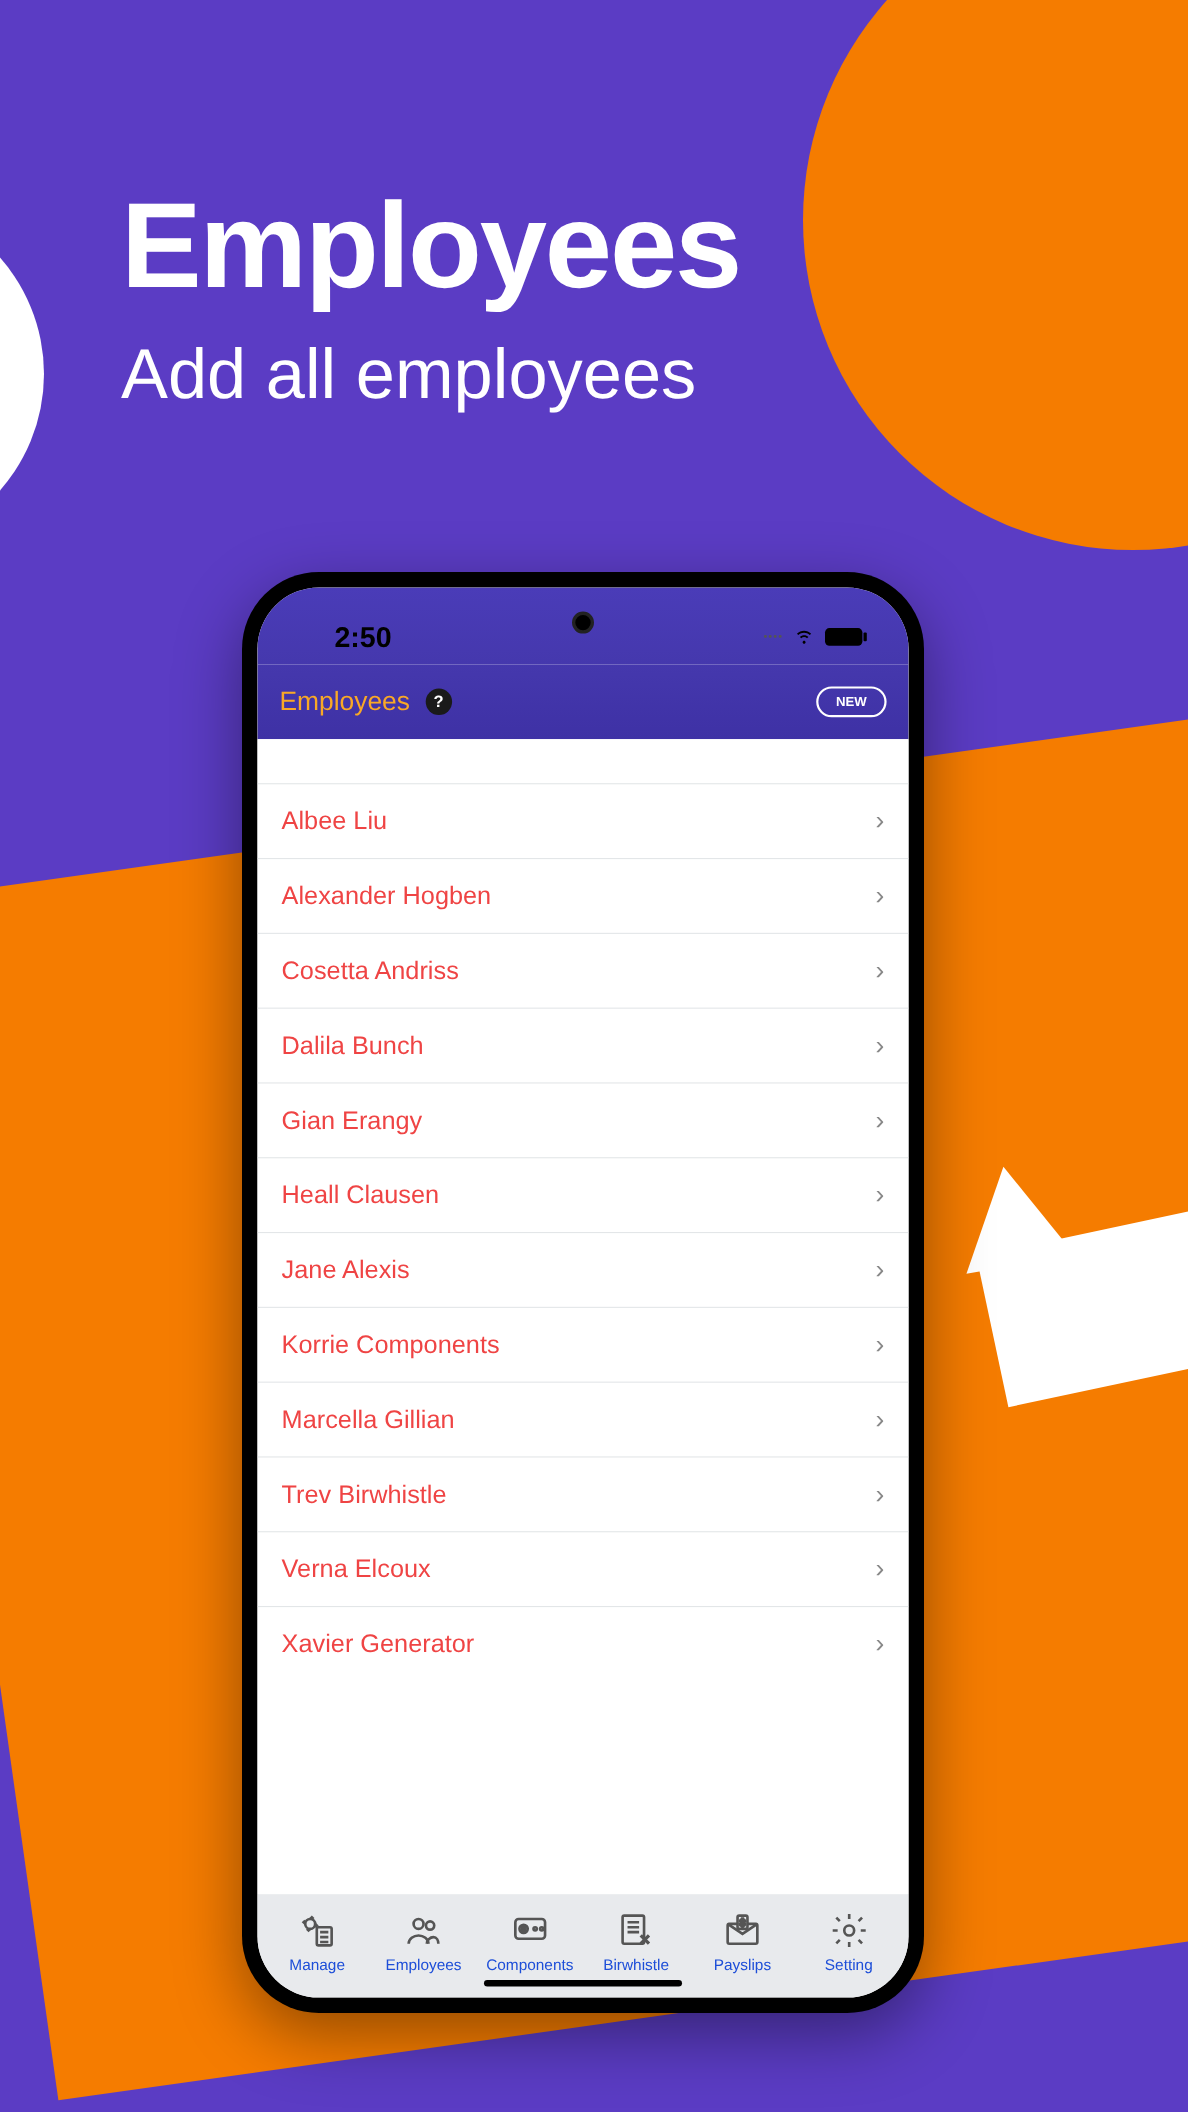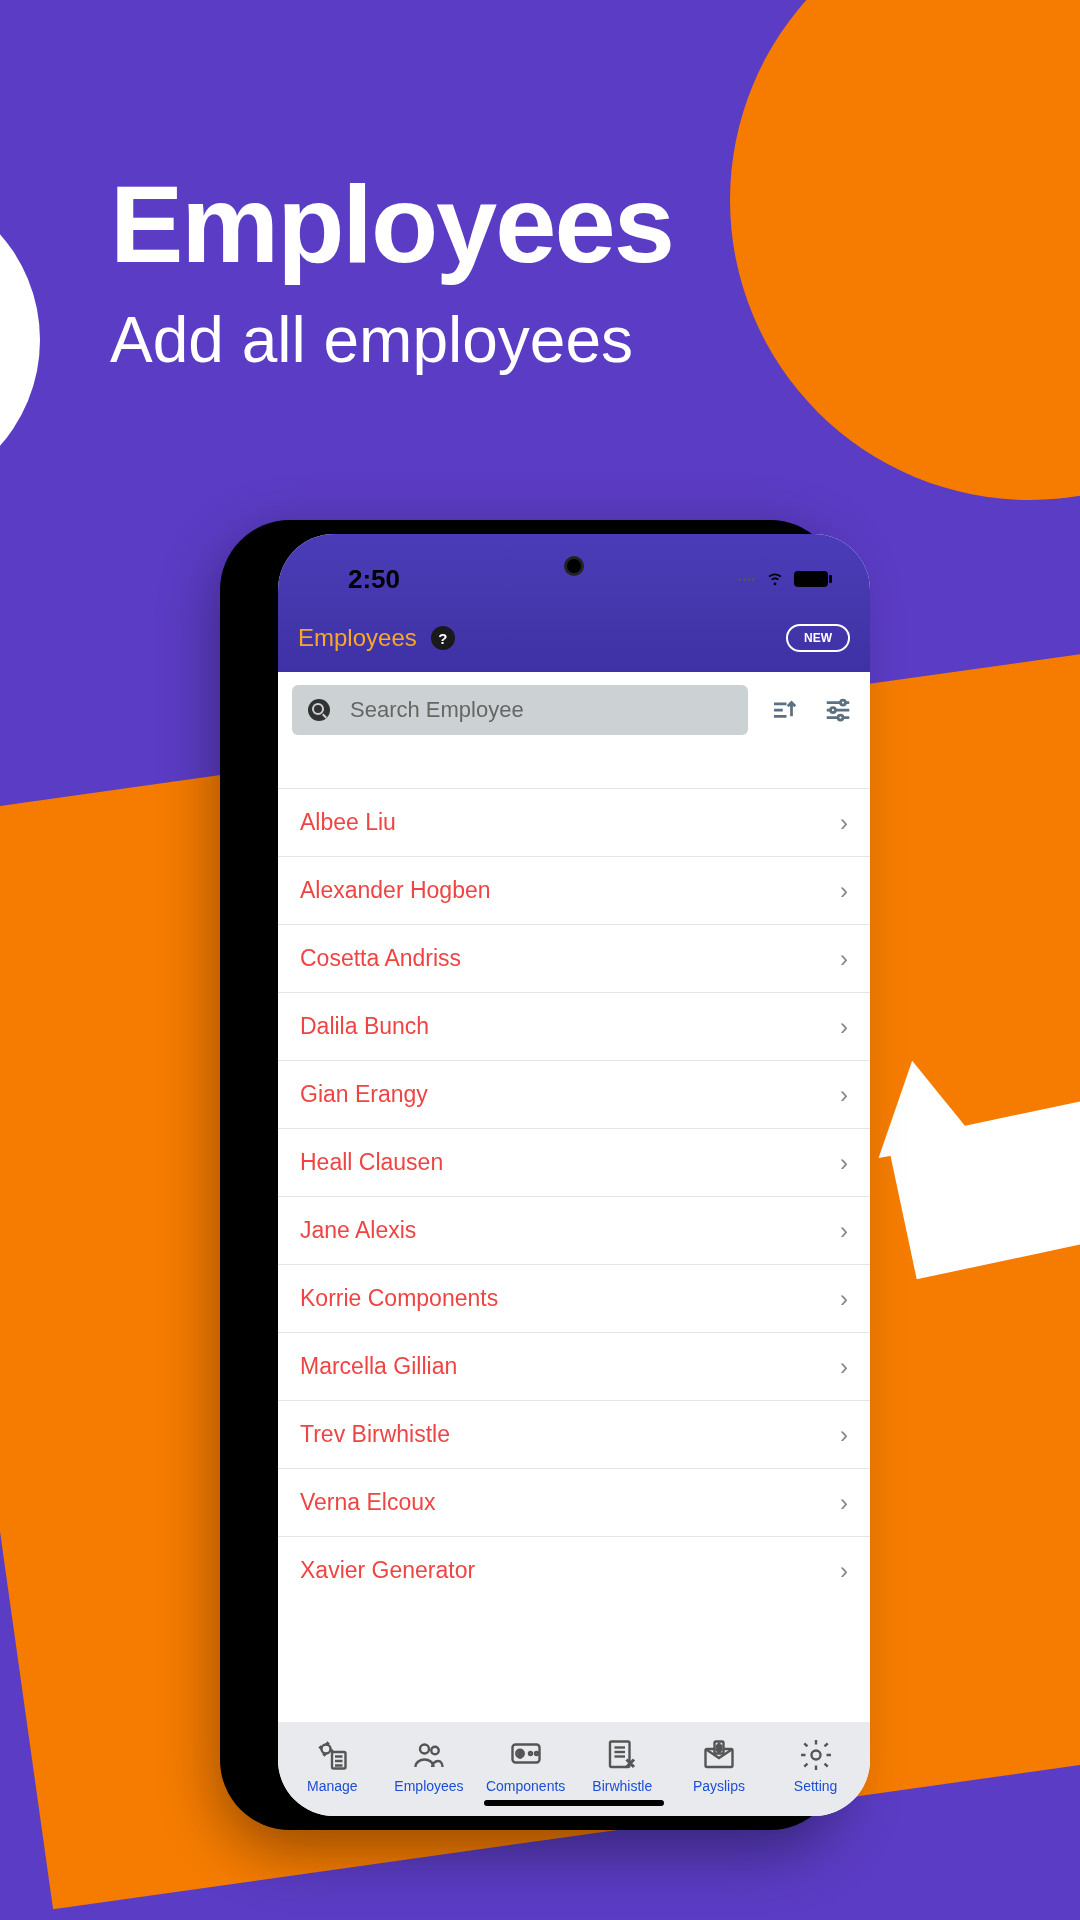--- a/index.html
+++ b/index.html
@@ -102,21 +102,20 @@
 }
 .phone-inner {
   width: 100%;
   height: 100%;
   background: #fff;
   border-radius: 56px;
   overflow: hidden;
   position: relative;
   display: flex;
   flex-direction: column;
-  margin-left: 44px;
 }
 
 
 .status-bar {
   height: 70px;
   background: linear-gradient(to bottom, #4A3CB8, #4538AD);
   display: flex;
   align-items: center;
   justify-content: space-between;
   padding: 20px 30px 0;
@@ -372,44 +371,20 @@
     </div>
 
     <div class="app-header">
       <div class="left">
         <span class="title">Employees</span>
         <span class="help">?</span>
       </div>
       <button class="new-btn">NEW</button>
     </div>
 
-    <div class="search-row">
-      <div class="search-box">
-        <span class="search-icon"></span>
-        <input type="text" placeholder="Search Employee" style="">
-      </div>
-      <div class="icon-btn">
-        <svg width="30" height="30" viewBox="0 0 24 24" fill="none" stroke="#5B7080" stroke-width="2.2">
-          <line x1="4" y1="7" x2="14" y2="7"></line>
-          <line x1="4" y1="12" x2="11" y2="12"></line>
-          <line x1="4" y1="17" x2="14" y2="17"></line>
-          <path d="M18 17 L18 6 M15 9 L18 6 L21 9"></path>
-        </svg>
-      </div>
-      <div class="icon-btn">
-        <svg width="30" height="30" viewBox="0 0 24 24" fill="none" stroke="#5B7080" stroke-width="2.2">
-          <line x1="3" y1="6" x2="21" y2="6"></line>
-          <circle cx="16" cy="6" r="2" fill="#fff"></circle>
-          <line x1="3" y1="12" x2="21" y2="12"></line>
-          <circle cx="8" cy="12" r="2" fill="#fff"></circle>
-          <line x1="3" y1="18" x2="21" y2="18"></line>
-          <circle cx="14" cy="18" r="2" fill="#fff"></circle>
-        </svg>
-      </div>
-    </div>
 
     <div class="employee-list">
       <div class="employee-row">
         <span class="name">Albee Liu</span>
         <span class="chevron">›</span>
       </div>
       <div class="employee-row">
         <span class="name">Alexander Hogben</span>
         <span class="chevron">›</span>
       </div>

